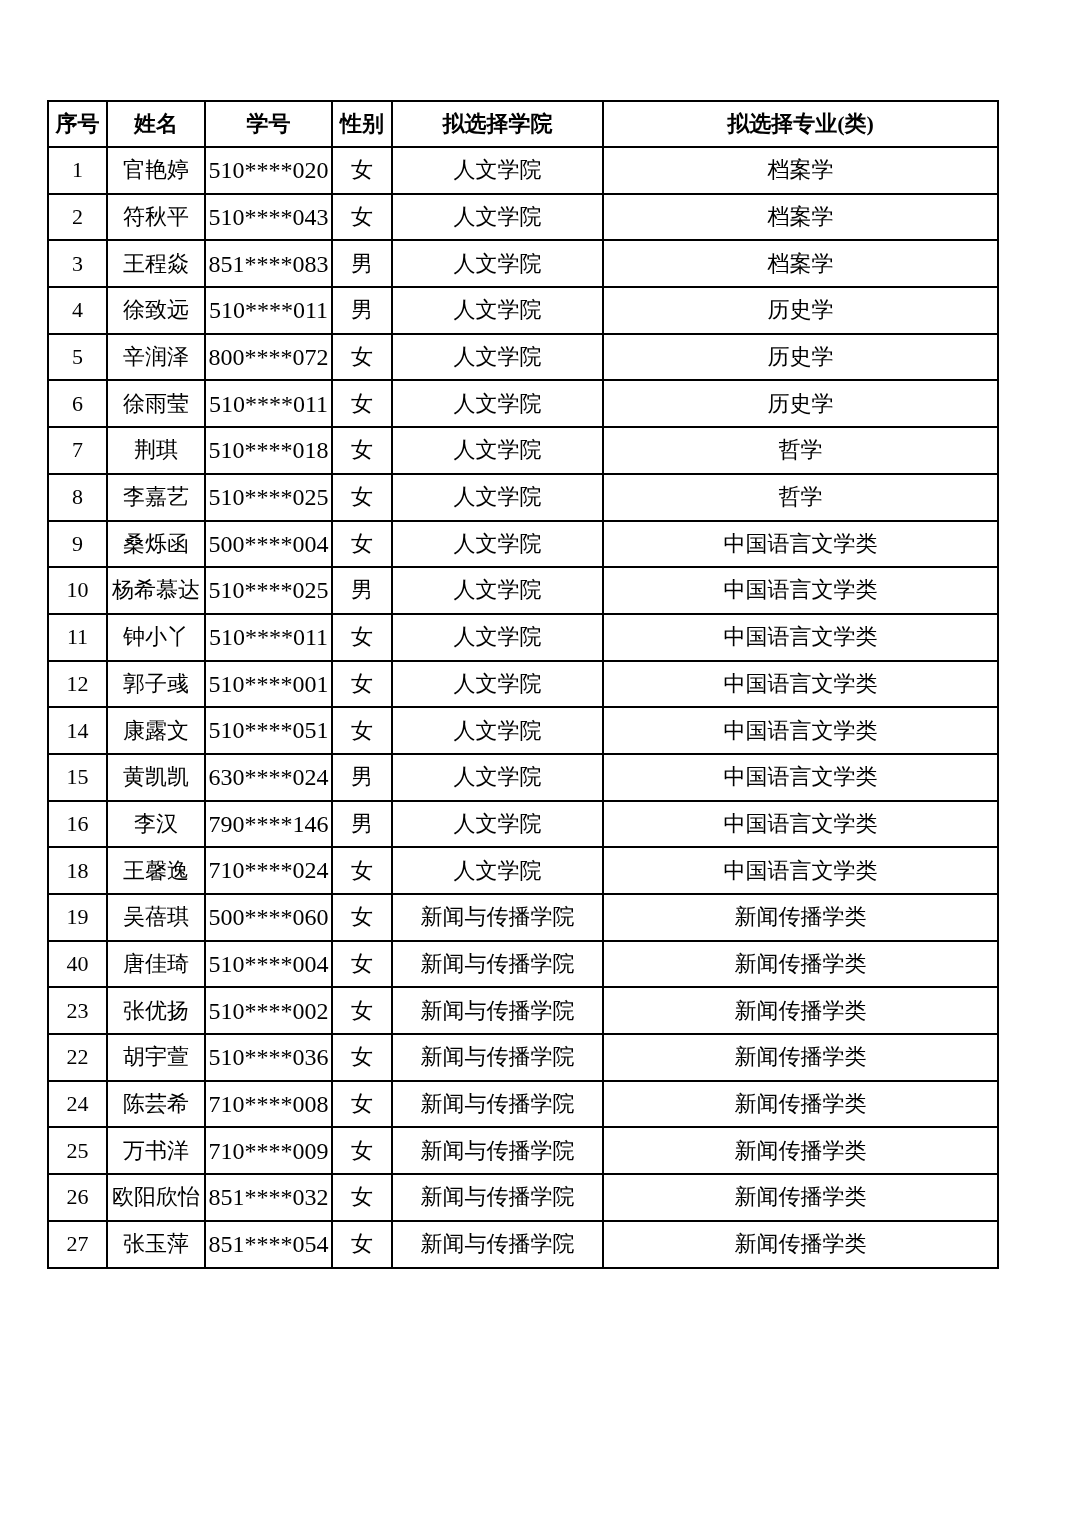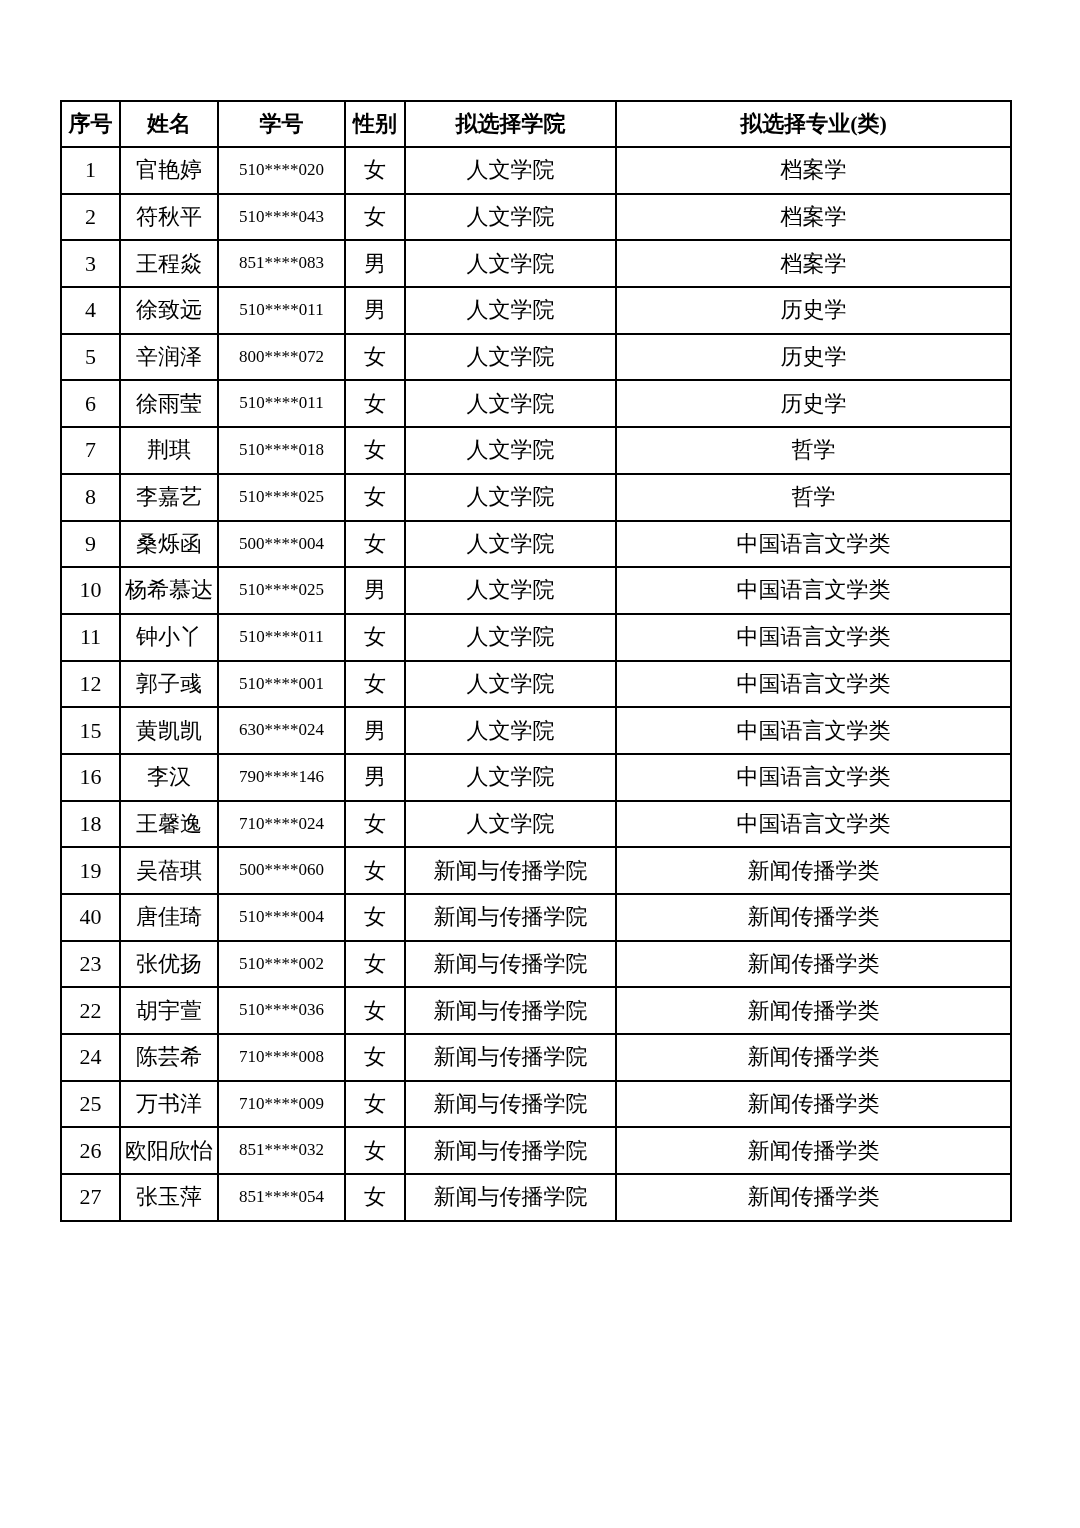--- a/index.html
+++ b/index.html
@@ -11,21 +11,21 @@
     position: relative;
     width: 1080px;
     height: 1528px;
     background: #ffffff;
     font-family: "Liberation Serif", "DejaVu Serif", serif;
     color: #000000;
     overflow: hidden;
   }
   table.roster {
     position: absolute;
-    left: 60px;
+    left: 47px;
     top: 100px;
     width: 950px;
     border-collapse: collapse;
     table-layout: fixed;
   }
   table.roster th,
   table.roster td {
     border: 2px solid #000000;
     text-align: center;
     vertical-align: middle;
@@ -38,21 +38,21 @@
   table.roster thead tr {
     height: 46px;
   }
   table.roster thead th {
     font-weight: bold;
   }
   table.roster tbody tr {
     height: 46.7px;
   }
   table.roster td.col-student-id {
-    font-size: 17px;
+    font-size: 24px;
   }
 </style>
 </head>
 <body>
 
 <div class="page">
   <table class="roster">
     <colgroup>
       <col style="width:59px">
       <col style="width:98px">
@@ -162,20 +162,28 @@
         </tr>
         <tr>
           <td class="col-index">12</td>
           <td class="col-name">郭子彧</td>
           <td class="col-student-id">510****001</td>
           <td class="col-gender">女</td>
           <td class="col-college">人文学院</td>
           <td class="col-major">中国语言文学类</td>
         </tr>
         <tr>
+          <td class="col-index">14</td>
+          <td class="col-name">康露文</td>
+          <td class="col-student-id">510****051</td>
+          <td class="col-gender">女</td>
+          <td class="col-college">人文学院</td>
+          <td class="col-major">中国语言文学类</td>
+        </tr>
+        <tr>
           <td class="col-index">15</td>
           <td class="col-name">黄凯凯</td>
           <td class="col-student-id">630****024</td>
           <td class="col-gender">男</td>
           <td class="col-college">人文学院</td>
           <td class="col-major">中国语言文学类</td>
         </tr>
         <tr>
           <td class="col-index">16</td>
           <td class="col-name">李汉</td>

